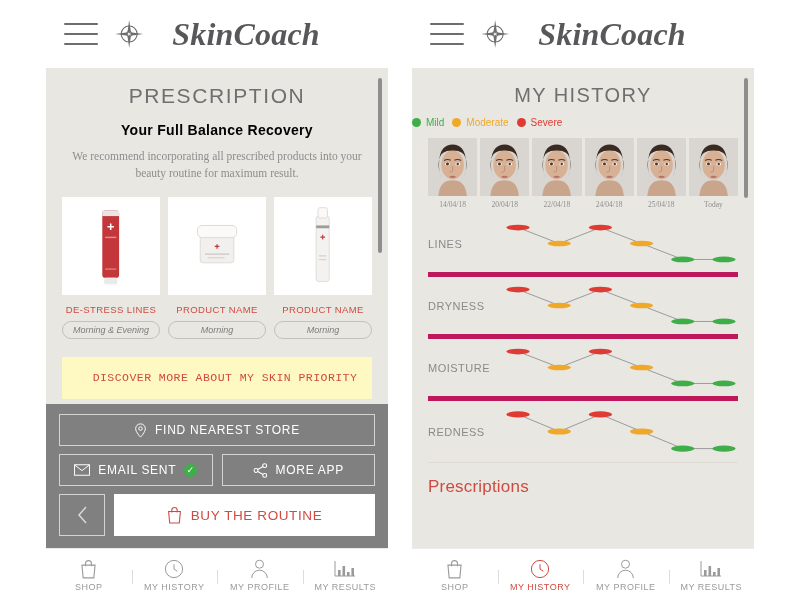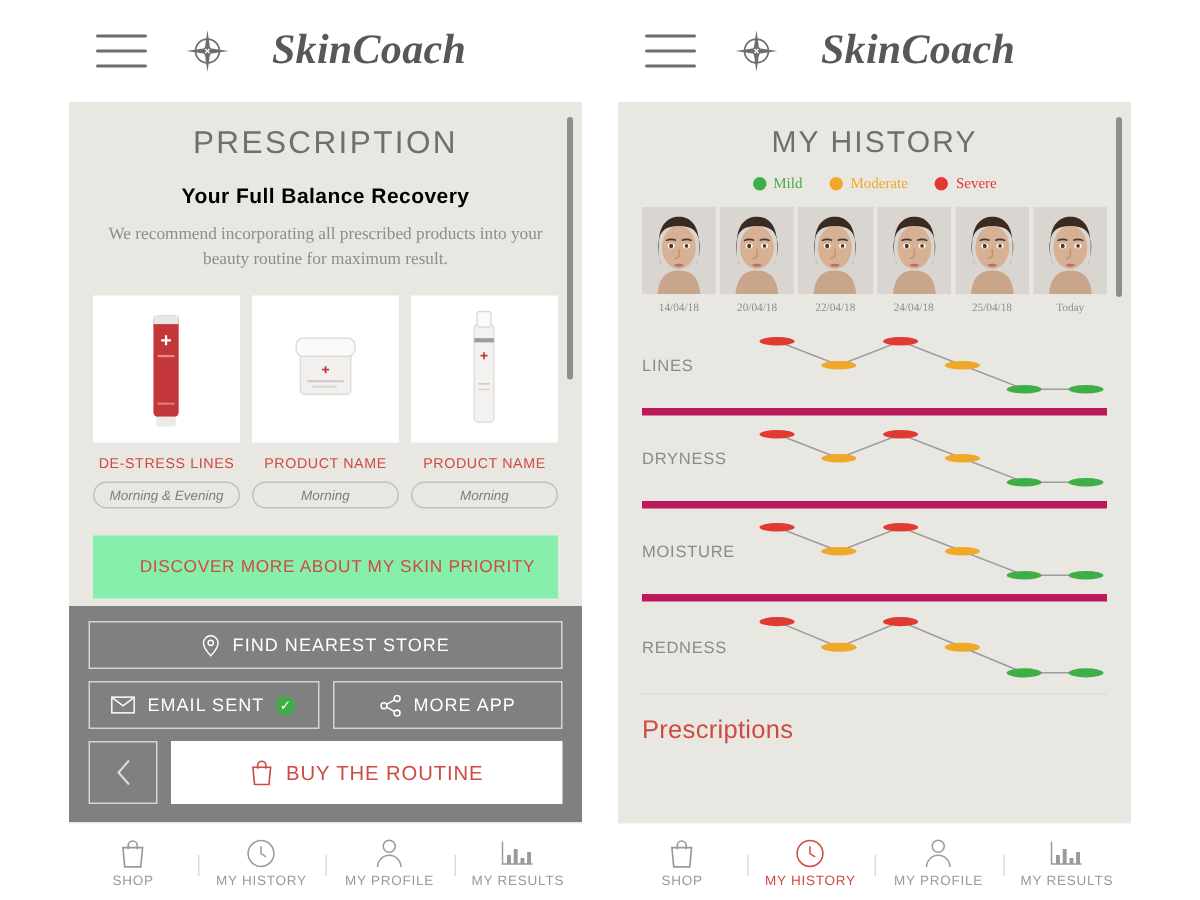--- a/index.html
+++ b/index.html
@@ -57,21 +57,21 @@
     transform: translateX(-50%);
     display: flex;
     align-items: center;
     gap: 8px;
   }
   .brand-mark { width: 30px; height: 30px; display: block; }
   .brand-name {
     font-family: "Liberation Serif", serif;
     font-style: italic;
     font-weight: bold;
-    font-size: 28px;
+    font-size: 32px;
     color: #58585a;
     letter-spacing: 0.2px;
     white-space: nowrap;
     margin-left: 20px;
   }
 
   
   .body {
     flex: 1 1 auto;
     position: relative;
@@ -139,32 +139,32 @@
     font-style: italic;
     color: #7d7d7d;
     padding: 3px 4px;
     background: transparent;
     display: block;
     width: 100%;
   }
 
   .discover {
     margin: 18px 16px 0;
-    background: #86efac;
+    background: #fef9c3;
     height: 42px;
     display: flex;
     align-items: center;
     justify-content: center;
     color: #cf4b42;
     font-size: 11.5px;
     letter-spacing: 0.45px;
     cursor: pointer;
     border: none;
     width: calc(100% - 32px);
-    font-family: Liberation Sans, sans-serif;
+    font-family: Liberation Mono, monospace;
     padding-left: 16px;
   }
 
   
   .actionband {
     background: #808080;
     padding: 10px 13px 12px;
     flex: 0 0 auto;
   }
   .btn-outline {
@@ -236,22 +236,22 @@
 
   
   .hist-title {
     text-align: center;
     font-size: 20px;
     letter-spacing: 1.4px;
     color: #6f6f6f;
     padding-top: 16px;
   }
   .legend {
-    display: flex; justify-content: center; gap: 18px;
-    margin-top: 10px; font-size: 10px; font-family: Liberation Serif, serif;
+    display: flex; gap: 8px;
+    margin-top: 10px; font-size: 10px;
   }
   .legend-item { display: flex; align-items: center; gap: 5px; }
   .dot { width: 9px; height: 9px; border-radius: 50%; display: block; }
 
   .faces {
     display: flex; gap: 3px; justify-content: center;
     margin-top: 10px; padding: 0 16px;
   }
   .face-cell { flex: 1; }
   .face-img {

